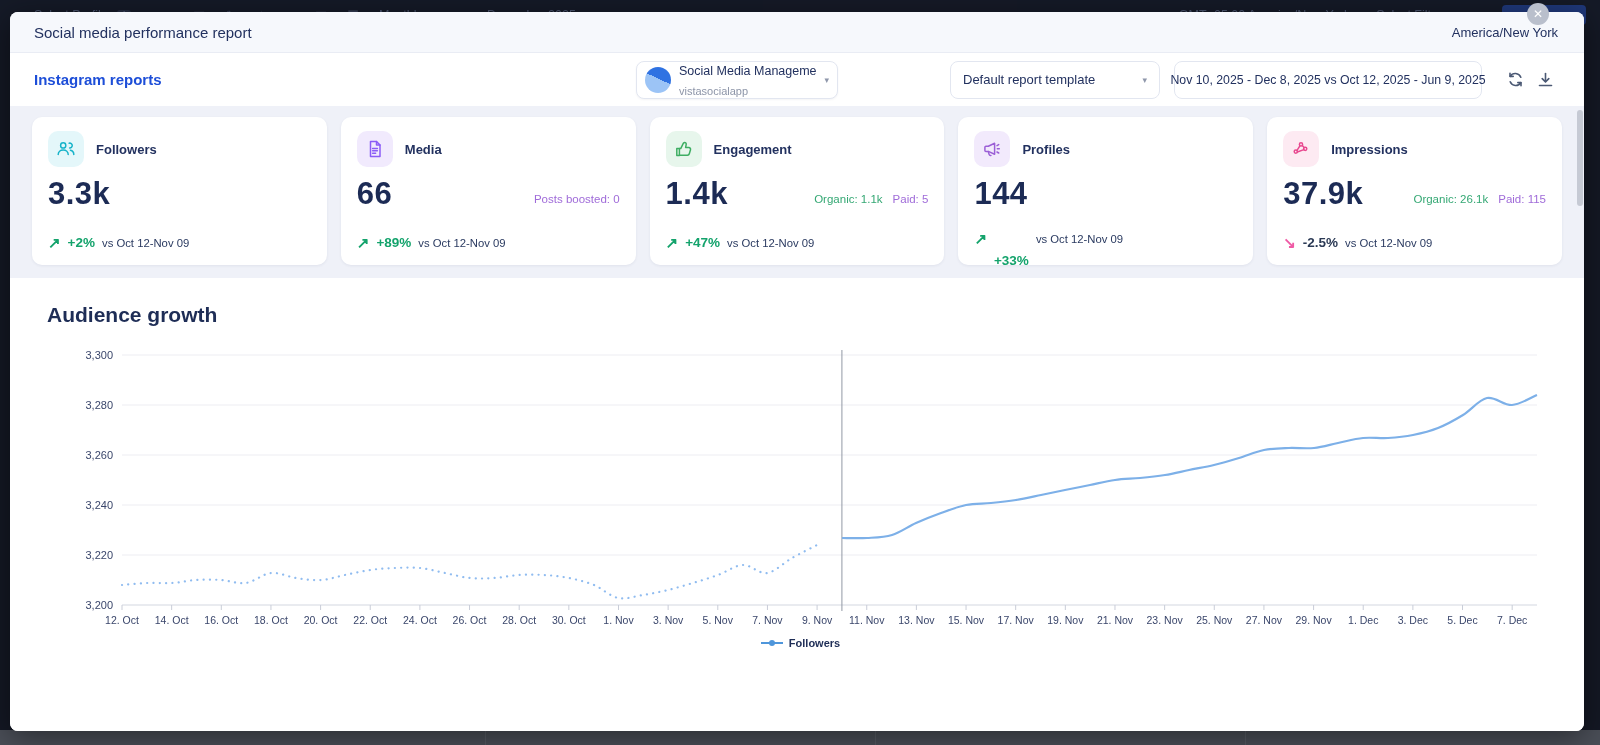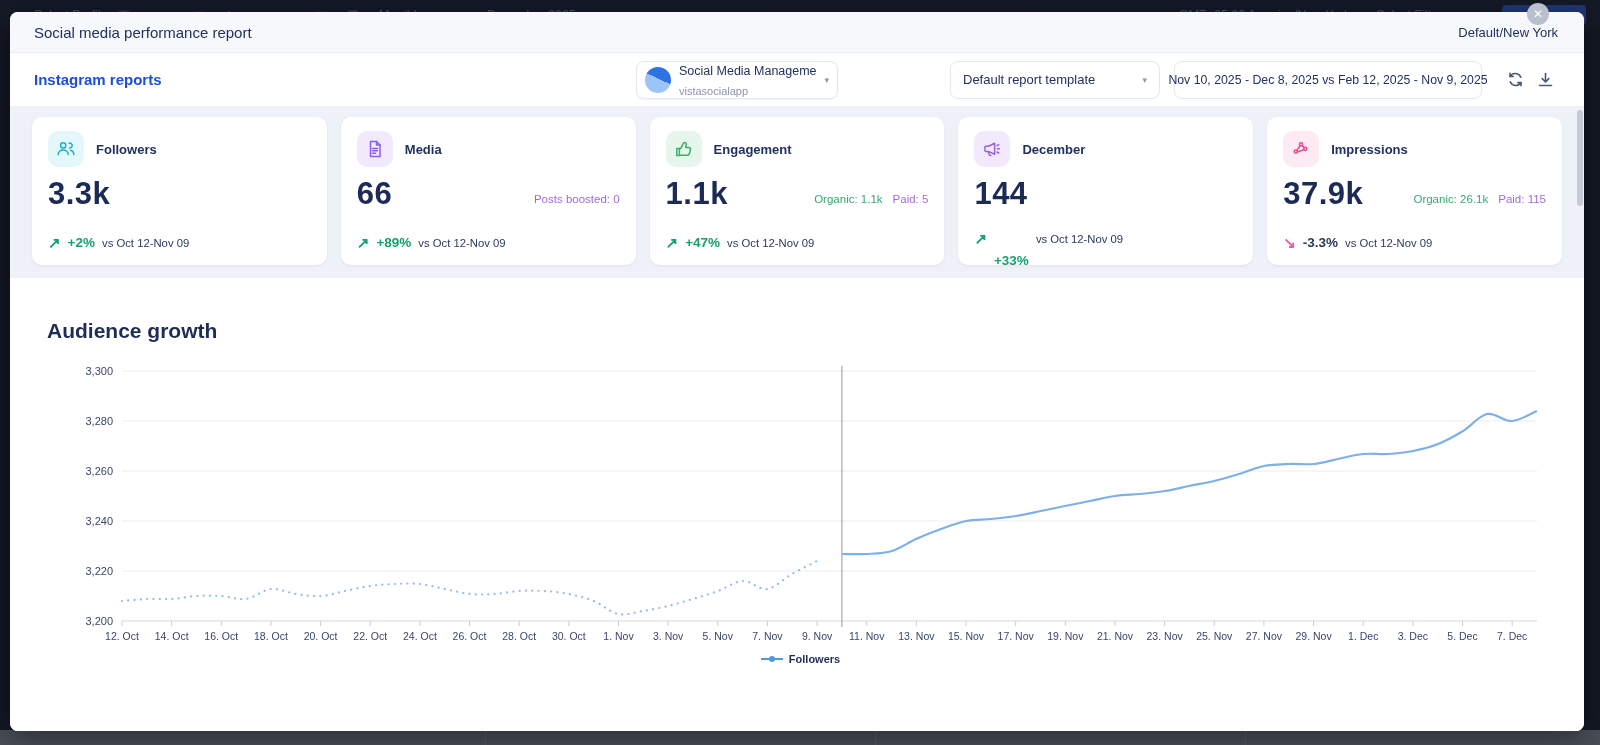--- a/index.html
+++ b/index.html
@@ -101,21 +101,21 @@
   .icon-box { width:36px; height:36px; border-radius:10px; display:flex; align-items:center; justify-content:center; flex:none; }
   .card-label { font-size:13px; color:#22315f; font-weight:600; }
   .value-row { display:flex; align-items:flex-end; justify-content:space-between; margin-top:11px; }
   .metric-value { font-size:31px; font-weight:600; color:#1c2b55; line-height:1; letter-spacing:.5px; }
   .side-stats { font-size:11.5px; display:flex; gap:10px; padding-bottom:4px; white-space:nowrap;align-items:center; }
   .card-foot { margin-top:auto; display:flex; align-items:center; gap:7px; font-size:11.3px; color:#2a3a60; }
   .trend-arrow { font-size:15px; font-weight:700; line-height:1; }
   .delta { font-size:13.5px; font-weight:700; }
 
   
-  .chart-section { background:#fff; flex:1; padding:25px 30px 0 37px;margin-top:16px; }
+  .chart-section { background:#fff; flex:1; padding:25px 30px 0 37px; }
   .chart-title { font-size:21px; font-weight:700; color:#1e2d56; }
   .chart-subtitle { font-size:13px; color:#99a0b2; margin-top:10px; }
   #growth-svg { margin-top:18px; display:block; }
   #growth-svg text { fill:#3a466b; font-size:11px; font-family:"Liberation Sans",sans-serif; }
   #growth-svg text.xtick { font-size:10.5px; }
   .chart-legend {
     display:flex; justify-content:center; align-items:center; gap:6px;
     font-size:11px; font-weight:700; color:#1e2d56; margin-top:2px; cursor:pointer;
   }
 </style>
@@ -151,42 +151,42 @@
 <div class="backdrop-bottom">
   <span class="bb-sep" style="left:485px"></span>
   <span class="bb-sep" style="left:875px"></span>
   <span class="bb-sep" style="left:1245px"></span>
 </div>
 
 <div class="modal">
 
   <div class="modal-header">
     <span class="modal-title">Social media performance report</span>
-    <span class="tz-label">Default/New York</span>
+    <span class="tz-label">America/New York</span>
   </div>
 
   <div class="report-toolbar">
     <span class="section-title">Instagram reports</span>
 
     <div class="profile-pill">
       <span class="avatar"></span>
       <span class="profile-texts">
         <span class="profile-name">Social Media Management Too</span><br>
         <span class="profile-handle">vistasocialapp</span>
       </span>
       <span class="caret">▾</span>
     </div>
 
     <div class="select-box">
       <span>Default report template</span>
       <span class="caret">▾</span>
     </div>
 
     <div class="date-box">
-      <span>Nov 10, 2025 - Dec 8, 2025 vs Feb 12, 2025 - Nov 9, 2025</span>
+      <span>Nov 10, 2025 - Dec 8, 2025 vs Oct 12, 2025 - Jun 9, 2025</span>
     </div>
 
     <span class="tool-icon-btn">
       <svg width="17" height="17" viewBox="0 0 17 17" fill="none" stroke="currentColor" stroke-width="1.6" stroke-linecap="round">
         <path d="M13.8 6.2A6 6 0 0 0 3.2 5.3"></path>
           <path d="M3.2 10.8a6 6 0 0 0 10.6.9"></path>
         <path d="M3 2.2v3.2h3.2" stroke-linejoin="round"></path>
           <path d="M14 14.8v-3.2h-3.2" stroke-linejoin="round"></path>
       </svg>
     </span>
@@ -252,21 +252,21 @@
       <div class="card-head">
         <span class="icon-box" style="background: rgb(231, 246, 236); color: rgb(63, 174, 99);">
           <svg width="20" height="20" viewBox="0 0 20 20" fill="none" stroke="currentColor" stroke-width="1.5" stroke-linecap="round" stroke-linejoin="round">
             <path d="M2.8 9.6h2.6v7H2.8z"></path>
             <path d="M5.4 16.2h8.1c.9 0 1.6-.6 1.8-1.4l1.2-4.1c.3-1-.5-2.1-1.6-2.1h-3.3l.6-3.2c.2-1-.6-1.9-1.6-1.9-.5 0-.9.3-1.2.7L6.7 9.6H5.4"></path>
           </svg>
         </span>
         <span class="card-label">Engagement</span>
       </div>
       <div class="value-row">
-        <span class="metric-value">1.1k</span>
+        <span class="metric-value">1.4k</span>
         <span class="side-stats">
             <span style="color: rgb(53, 168, 116);">Organic: 1.1k</span>
             <span style="color: rgb(160, 108, 217);">Paid: 5</span>
           </span>
       </div>
       <div class="card-foot">
         <span class="trend-arrow" style="color: rgb(20, 163, 108);">↗</span>
         <span class="delta" style="color: rgb(20, 163, 108);">+47%</span>
         <span>vs Oct 12-Nov 09</span>
       </div>
@@ -274,21 +274,21 @@
 
     <div class="metric-card">
       <div class="card-head">
         <span class="icon-box" style="background: rgb(242, 234, 252); color: rgb(155, 95, 214);">
           <svg width="20" height="20" viewBox="0 0 20 20" fill="none" stroke="currentColor" stroke-width="1.5" stroke-linecap="round" stroke-linejoin="round">
             <path d="M12.6 4.3v11l-6.3-2.9H3.9a1 1 0 0 1-1-1V8.2a1 1 0 0 1 1-1h2.4z"></path>
             <path d="M6.3 12.6l.9 3a1.3 1.3 0 0 0 1.3.9h.4"></path>
             <path d="M15 6.6l1.7-1M15.3 9.8h2M15 13l1.7 1"></path>
           </svg>
         </span>
-        <span class="card-label">December</span>
+        <span class="card-label">Profiles</span>
       </div>
       <div class="value-row">
         <span class="metric-value">144</span>
         <span class="side-stats"></span>
       </div>
       <div class="card-foot">
         <span class="trend-arrow" style="color: rgb(20, 163, 108);">↗</span>
         <span class="delta" style="color: rgb(20, 163, 108); margin-top: 44px;">+33%</span>
         <span>vs Oct 12-Nov 09</span>
       </div>
@@ -308,21 +308,21 @@
       </div>
       <div class="value-row">
         <span class="metric-value">37.9k</span>
         <span class="side-stats">
             <span style="color: rgb(53, 168, 116);">Organic: 26.1k</span>
             <span style="color: rgb(160, 108, 217);">Paid: 115</span>
           </span>
       </div>
       <div class="card-foot">
         <span class="trend-arrow" style="color: rgb(239, 90, 165);">↘</span>
-        <span class="delta" style="color: rgb(43, 58, 85);">-3.3%</span>
+        <span class="delta" style="color: rgb(43, 58, 85);">-2.5%</span>
         <span>vs Oct 12-Nov 09</span>
       </div>
     </div>
 
   </div>
 
   <div class="chart-section">
     <div class="chart-title">Audience growth</div>
     <svg id="growth-svg" width="1500" height="290">
         <line x1="75" x2="1490" y1="260" y2="260" stroke="#d3d7e0" stroke-width="1"></line>

